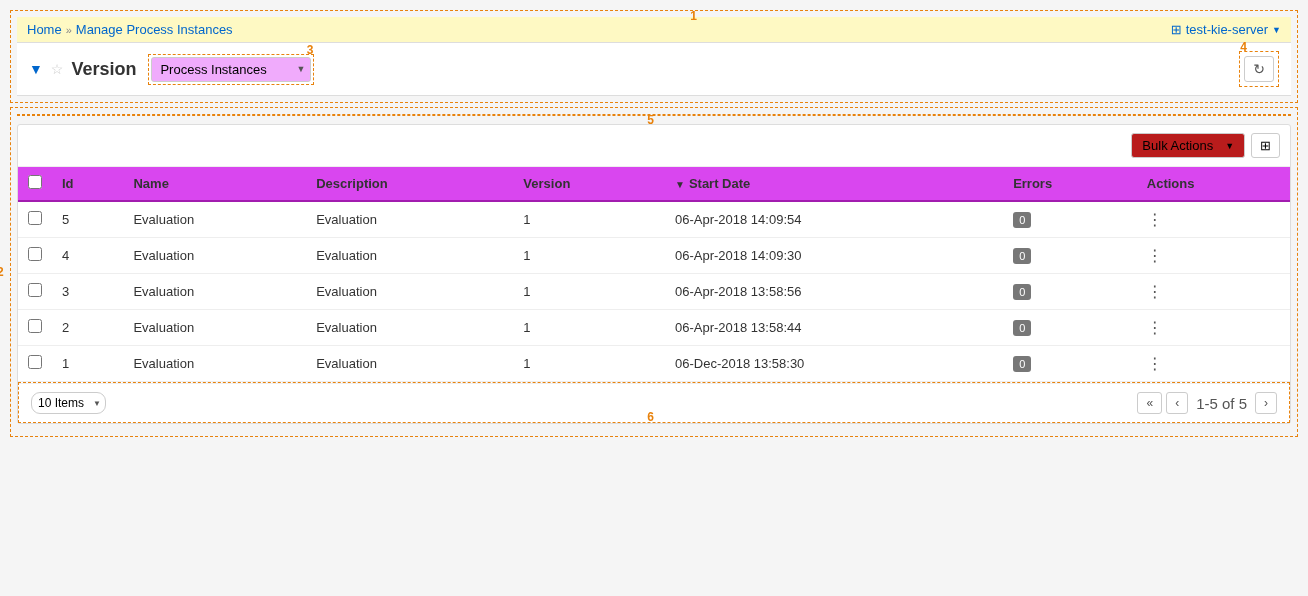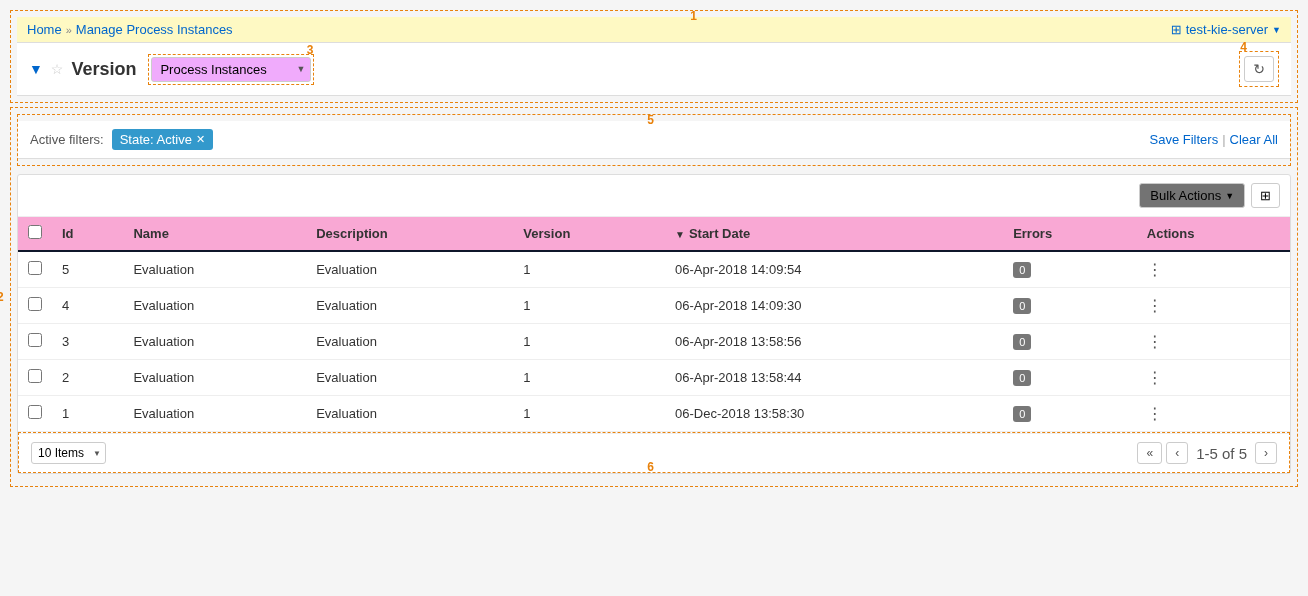--- a/index.html
+++ b/index.html
@@ -119,40 +119,40 @@
     }
     .table-toolbar {
       display: flex;
       justify-content: flex-end;
       padding: 8px 10px;
       gap: 6px;
       border-bottom: 1px solid #eee;
     }
     .bulk-actions-btn {
       border: 1px solid #ccc;
-      background: #737373;
+      background: #b91c1c;
       padding: 4px 10px;
       border-radius: 3px;
       cursor: pointer;
       font-size: 12px;
       display: flex;
       align-items: center;
-      gap: 4px;
+      gap: 12px;
     }
     .columns-btn {
       border: 1px solid #ccc;
       background: #fff;
       padding: 4px 8px;
       border-radius: 3px;
       cursor: pointer;
       font-size: 12px;
     }
 
     table { width: 100%; border-collapse: collapse; }
-    thead tr { background: #f9a8d4; border-bottom: 2px solid #0f172a; }
+    thead tr { background: #d946ef; border-bottom: 2px solid #a21caf; }
     th {
       padding: 8px 10px;
       text-align: left;
       color: #333;
       font-weight: bold;
       font-size: 13px;
       white-space: nowrap;
     }
     th.sortable { cursor: pointer; }
     th .sort-icon { color: #333; margin-right: 4px; font-size: 10px; }
@@ -178,21 +178,21 @@
       border-top: 1px solid #eee;
     }
     .items-dropdown {
       display: flex;
       align-items: center;
       gap: 4px;
     }
     .items-select {
       border: 1px solid #ccc;
       padding: 3px 20px 3px 6px;
-      border-radius: 3px;
+      border-radius: 9px;
       appearance: none;
       background: #fff;
       font-size: 12px;
       cursor: pointer;
     }
     .items-wrapper { position: relative; display: inline-block; }
     .items-wrapper::after {
       content: '▼';
       position: absolute;
       right: 5px;
@@ -265,34 +265,20 @@
       </div>
     </div>
   </div>
 </div>
 
 <div class="outer-region region2" style="position:relative;">
   <span class="region-label" style="top:50%; left:-14px; transform:translateY(-50%);">2</span>
 
   <div style="border:1.5px dashed #e8820c; margin-bottom:8px; position:relative;">
     <span class="region-label" style="top:-2px; right: 50%;">5</span>
-    <div class="filter-bar">
-      <div class="filter-left">
-        <span class="filter-label">Active filters:</span>
-        <div class="filter-tag">
-          <span>State: Active</span>
-          <span class="filter-tag-close">✕</span>
-        </div>
-      </div>
-      <div class="filter-right">
-        <a>Save Filters</a>
-        <span class="filter-divider">|</span>
-        <a>Clear All</a>
-      </div>
-    </div>
   </div>
 
   <div class="table-container">
 
     <div class="table-toolbar">
       <button class="bulk-actions-btn">
         <span>Bulk Actions</span>
         <span style="font-size:9px;">▼</span>
       </button>
       <button class="columns-btn">

